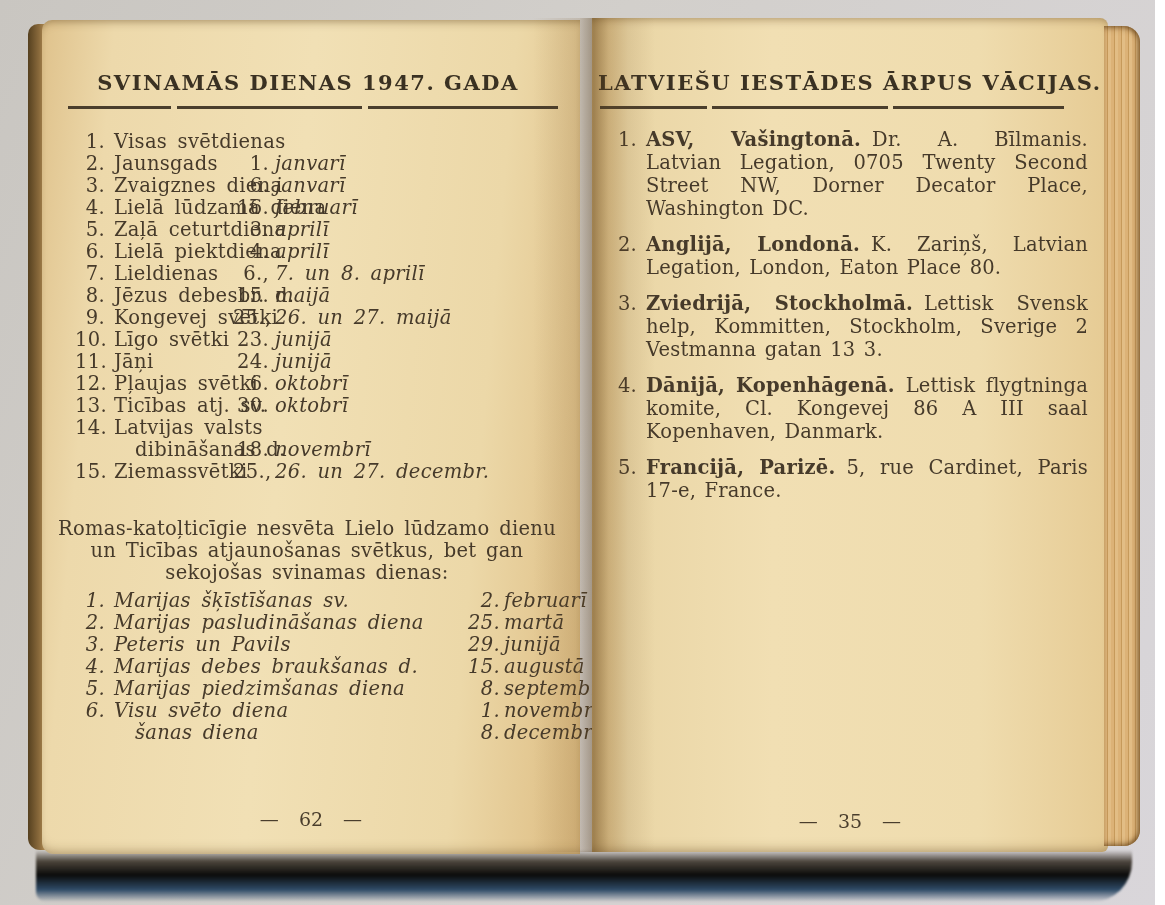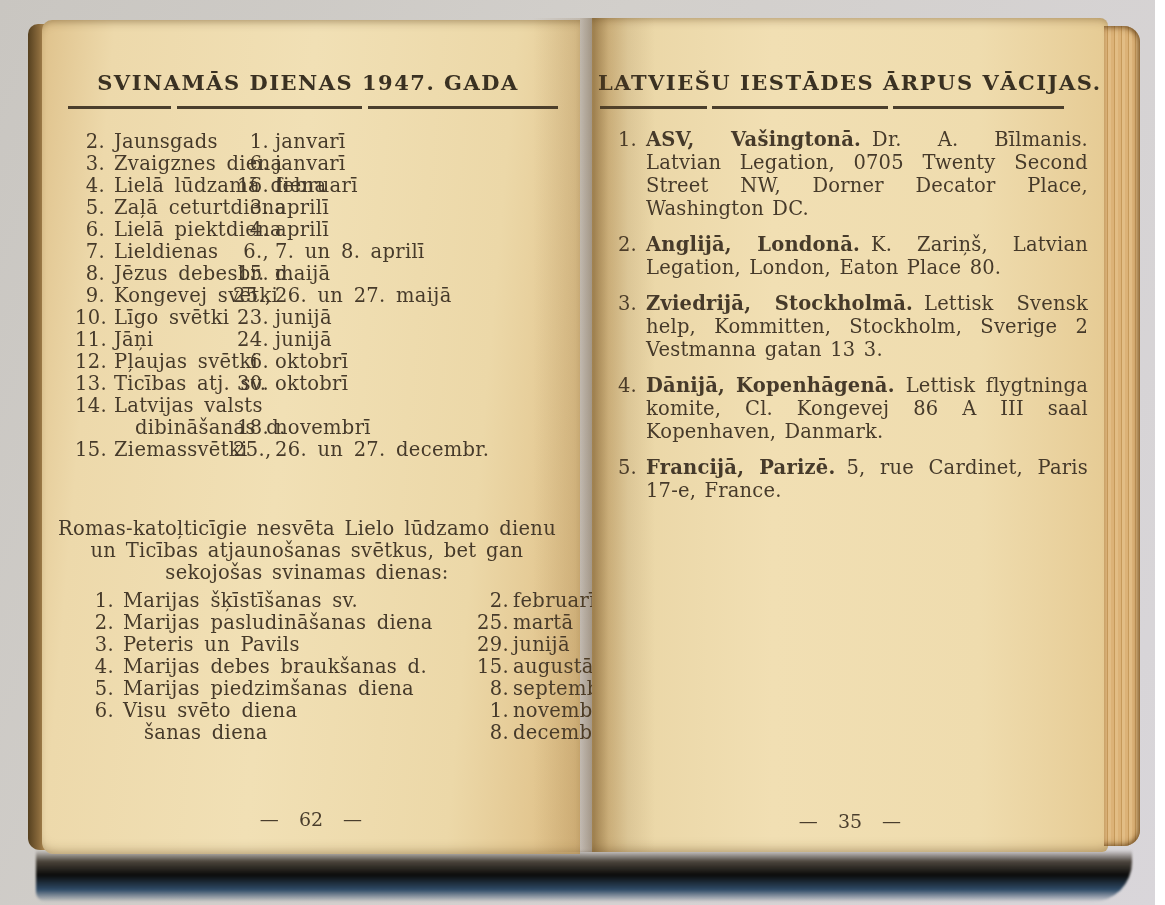--- a/index.html
+++ b/index.html
@@ -53,29 +53,29 @@
   .page-left .title-rule{
     left:26px;top:86px;width:490px;
     background:linear-gradient(90deg,#4a3e2c 0 21%,rgba(0,0,0,0) 21% 22.3%,#4a3e2c 22.3% 60%,rgba(0,0,0,0) 60% 61.2%,#4a3e2c 61.2% 100%);
   }
   .page-right .title-rule{
     left:8px;top:88px;width:464px;
     background:linear-gradient(90deg,#4a3e2c 0 23%,rgba(0,0,0,0) 23% 24.2%,#4a3e2c 24.2% 62%,rgba(0,0,0,0) 62% 63.2%,#4a3e2c 63.2% 100%);
   }
   .hlist{position:absolute;font-size:19.5px;letter-spacing:.3px;word-spacing:4px;}
   .list-1{left:33px;top:111px;width:496px;}
-  .list-2{left:42px;top:570px;width:500px;}
+  .list-2{left:33px;top:570px;width:500px;font-style:italic;}
   .hrow{position:relative;height:22px;line-height:22px;white-space:nowrap;}
   .hrow .num{display:inline-block;width:30px;text-align:right;}
   .hrow .nm{margin-left:9px;}
   .hrow.cont .nm{margin-left:30px;}
   .hrow .date{position:absolute;top:0;}
   .list-1 .date{left:158px;}
   .list-1 .dn{display:inline-block;width:36px;text-align:right;}
-  .list-1 .dm{margin-left:6px;}
+  .list-1 .dm{margin-left:6px;font-style:italic;}
   .list-2 .date{left:385px;}
   .list-2 .dn{display:inline-block;width:40px;text-align:right;}
   .list-2 .dm{margin-left:4px;}
   .note{
     position:absolute;left:10px;top:498px;width:510px;text-align:center;
     font-size:19.5px;line-height:22px;letter-spacing:.3px;word-spacing:3px;
   }
   .entries{position:absolute;left:26px;top:110px;width:470px;font-size:19.5px;}
   .entry{display:flex;margin-bottom:13px;}
   .entry .enum{flex:none;width:28px;line-height:23px;}
@@ -94,20 +94,21 @@
 <div class="scene">
   <div class="bottom-shadow"></div>
   <div class="book">
     <div class="cover-left"></div>
 
     <div class="page page-left">
       <div class="page-title">SVINAMĀS DIENAS 1947. GADA</div>
       <div class="title-rule"></div>
 
       <div class="hlist list-1">
+        <div class="hrow"><span class="num">1.</span><span class="nm">Visas svētdienas</span><span class="date"><span class="dn"></span><span class="dm"></span></span></div>
         <div class="hrow"><span class="num">2.</span><span class="nm">Jaunsgads</span><span class="date"><span class="dn">1.</span><span class="dm">janvarī</span></span></div>
         <div class="hrow"><span class="num">3.</span><span class="nm">Zvaigznes diena</span><span class="date"><span class="dn">6.</span><span class="dm">janvarī</span></span></div>
         <div class="hrow"><span class="num">4.</span><span class="nm">Lielā lūdzamā diena</span><span class="date"><span class="dn">16.</span><span class="dm">februarī</span></span></div>
         <div class="hrow"><span class="num">5.</span><span class="nm">Zaļā ceturtdiena</span><span class="date"><span class="dn">3.</span><span class="dm">aprilī</span></span></div>
         <div class="hrow"><span class="num">6.</span><span class="nm">Lielā piektdiena</span><span class="date"><span class="dn">4.</span><span class="dm">aprilī</span></span></div>
         <div class="hrow"><span class="num">7.</span><span class="nm">Lieldienas</span><span class="date"><span class="dn">6.,</span><span class="dm">7. un 8. aprilī</span></span></div>
         <div class="hrow"><span class="num">8.</span><span class="nm">Jēzus debesbr. d.</span><span class="date"><span class="dn">15.</span><span class="dm">maijā</span></span></div>
         <div class="hrow"><span class="num">9.</span><span class="nm">Kongevej svētki</span><span class="date"><span class="dn">25.,</span><span class="dm">26. un 27. maijā</span></span></div>
         <div class="hrow"><span class="num">10.</span><span class="nm">Līgo svētki</span><span class="date"><span class="dn">23.</span><span class="dm">junijā</span></span></div>
         <div class="hrow"><span class="num">11.</span><span class="nm">Jāņi</span><span class="date"><span class="dn">24.</span><span class="dm">junijā</span></span></div>

